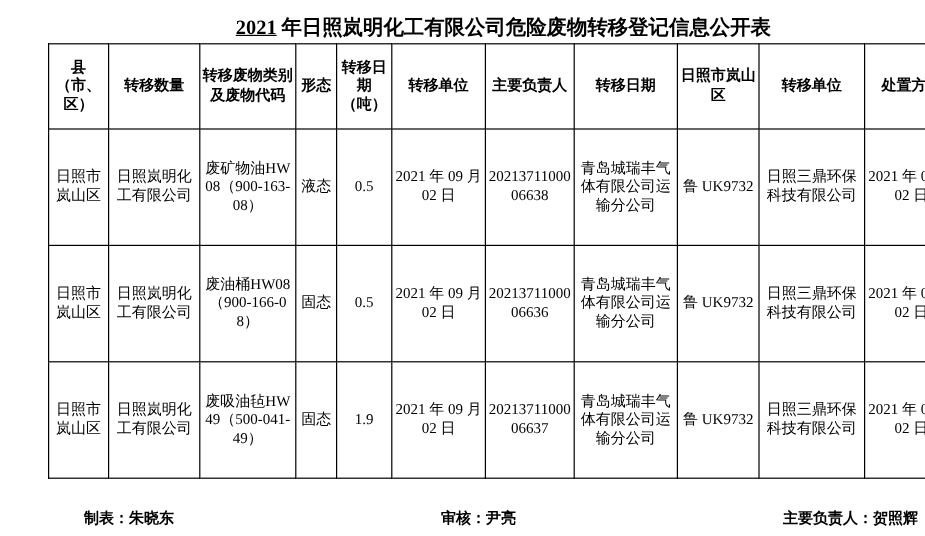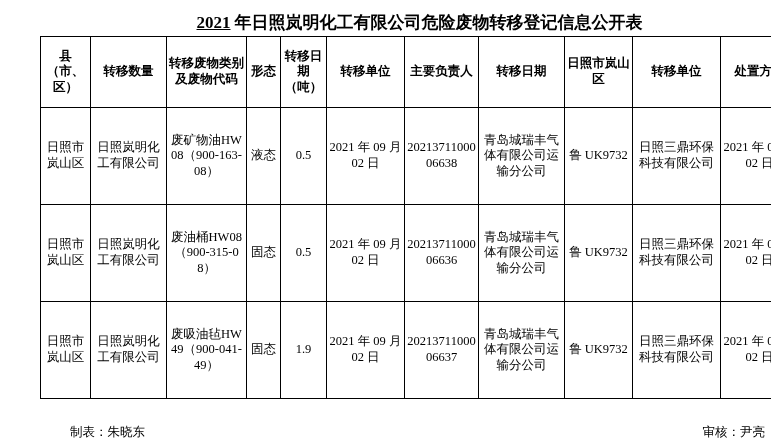--- a/index.html
+++ b/index.html
@@ -69,20 +69,21 @@
     right: 8px;
     bottom: 6px;
     display: flex;
     justify-content: space-between;
     font-size: 12.5px;
     padding: 0 30px;
     box-sizing: border-box;
   }
   .footer > div {
     white-space: nowrap;
+    font-weight: bold;
   }
   .c1 { width: 50px; }
   .c2 { width: 76px; }
   .c3 { width: 80px; }
   .c4 { width: 34px; }
   .c5 { width: 46px; }
   .c6 { width: 78px; }
   .c7 { width: 74px; }
   .c8 { width: 86px; }
   .c9 { width: 68px; }
@@ -141,46 +142,47 @@
         <td>2021371100006638</td>
         <td>青岛城瑞丰气体有限公司运输分公司</td>
         <td>鲁 UK9732</td>
         <td>日照三鼎环保科技有限公司</td>
         <td>2021 年 09 月 02 日</td>
         <td>贮存</td>
       </tr>
       <tr>
         <td>日照市岚山区</td>
         <td>日照岚明化工有限公司</td>
-        <td>废油桶HW08（900-315-08）</td>
+        <td>废油桶HW08（900-166-08）</td>
         <td>固态</td>
         <td>0.5</td>
         <td>2021 年 09 月 02 日</td>
         <td>2021371100006636</td>
         <td>青岛城瑞丰气体有限公司运输分公司</td>
         <td>鲁 UK9732</td>
         <td>日照三鼎环保科技有限公司</td>
         <td>2021 年 09 月 02 日</td>
         <td>贮存</td>
       </tr>
       <tr>
         <td>日照市岚山区</td>
         <td>日照岚明化工有限公司</td>
-        <td>废吸油毡HW49（900-041-49）</td>
+        <td>废吸油毡HW49（500-041-49）</td>
         <td>固态</td>
         <td>1.9</td>
         <td>2021 年 09 月 02 日</td>
         <td>2021371100006637</td>
         <td>青岛城瑞丰气体有限公司运输分公司</td>
         <td>鲁 UK9732</td>
         <td>日照三鼎环保科技有限公司</td>
         <td>2021 年 09 月 02 日</td>
         <td>贮存</td>
       </tr>
     </tbody>
   </table>
 
   <div class="footer">
     <div>制表：朱晓东</div>
     <div>审核：尹亮</div>
+    <div>主要负责人：贺照辉</div>
   </div>
 
 </div>
 
 </body></html>

